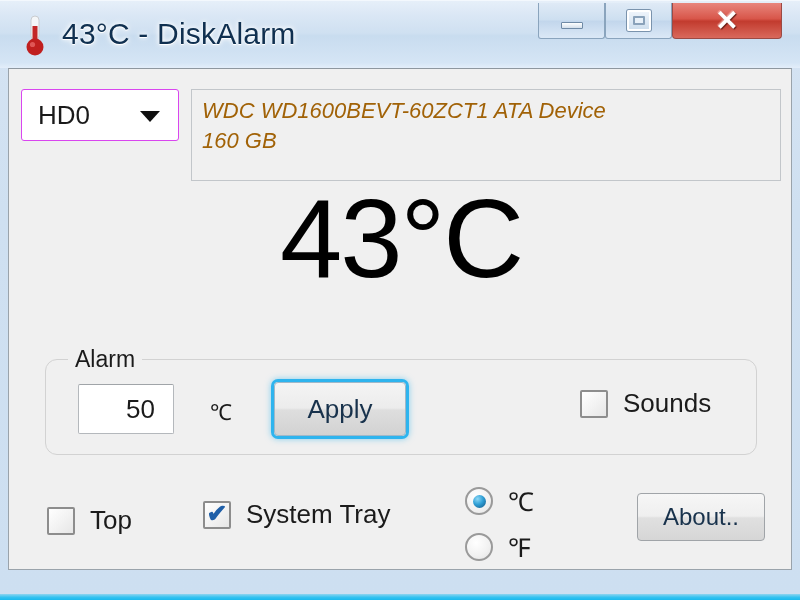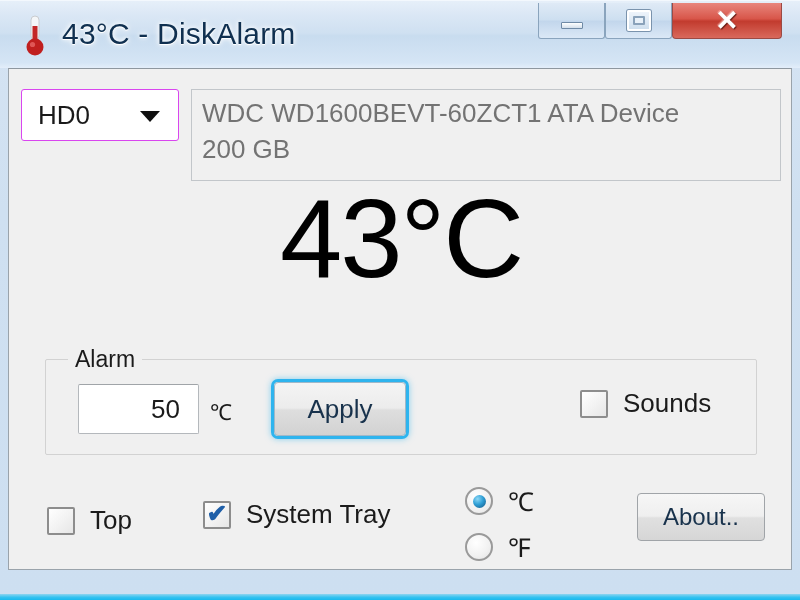--- a/index.html
+++ b/index.html
@@ -144,24 +144,25 @@
   }
   #device-info {
     position: absolute;
     left: 182px; top: 20px;
     width: 590px; height: 92px;
     background: #f0f0f0;
     border: 1px solid #c2c6ca;
     padding: 6px 10px 0 10px;
   }
   .device-line {
-    font-size: 26px;
-    color: #737373;
+    font-size: 22px;
+    color: #a16207;
     line-height: 1.38;
     white-space: nowrap;
+    font-style: italic;
   }
 
   
   #temp-display {
     position: absolute;
     left: 0; top: 114px;
     width: 784px;
     text-align: center;
     font-size: 112px;
     line-height: 1;
@@ -169,34 +170,34 @@
     letter-spacing: -2px;
     font-family: "Liberation Sans", sans-serif;
   }
 
   
   #alarm-group {
     position: absolute;
     left: 36px; top: 290px;
     width: 712px; height: 96px;
     border: 1px solid #d2d2d2;
-    border-radius: 2px;
+    border-radius: 12px;
   }
   #alarm-legend {
     position: absolute;
     left: 22px; top: -14px;
     background: #f0f0f0;
     padding: 0 7px;
     font-size: 23px;
     color: #1b1b1b;
   }
   #alarm-threshold-input {
     position: absolute;
     left: 32px; top: 24px;
-    width: 121px; height: 50px;
+    width: 96px; height: 50px;
     background: #ffffff;
     border: 1px solid #b4b8bc;
     border-top-color: #a0a4a8;
     border-radius: 2px;
     display: flex;
     align-items: center;
     justify-content: flex-end;
     padding-right: 18px;
     font-size: 26px;
     color: #1b1b1b;
@@ -313,21 +314,21 @@
 
   <div id="client">
 
     <div id="combo-drive">
       <span id="combo-drive-value">HD0</span>
       <span id="combo-drive-arrow"></span>
     </div>
 
     <div id="device-info">
       <div class="device-line">WDC WD1600BEVT-60ZCT1 ATA Device</div>
-      <div class="device-line">200 GB</div>
+      <div class="device-line">160 GB</div>
     </div>
 
     <div id="temp-display">43°C</div>
 
     <div id="alarm-group">
       <div id="alarm-legend">Alarm</div>
 
       <div id="alarm-threshold-input" placeholder="50">50</div>
 
       <div id="alarm-unit">℃</div>

